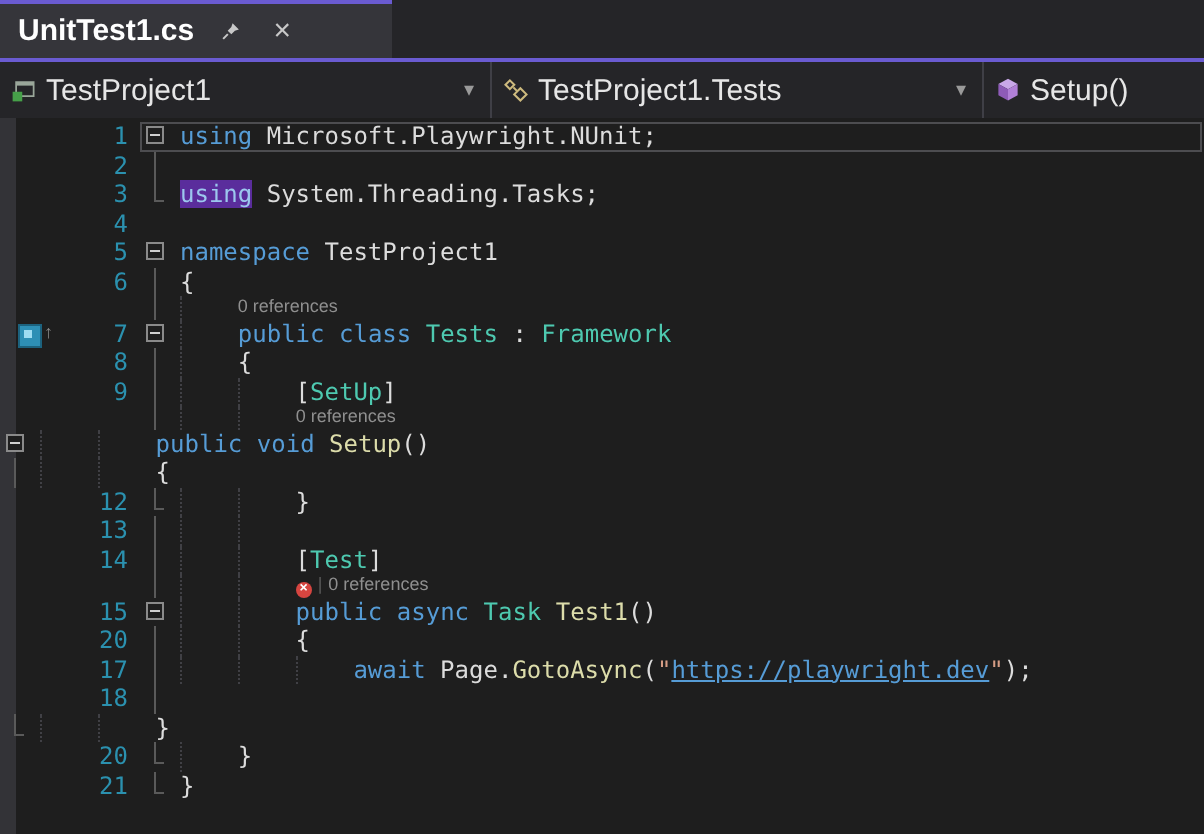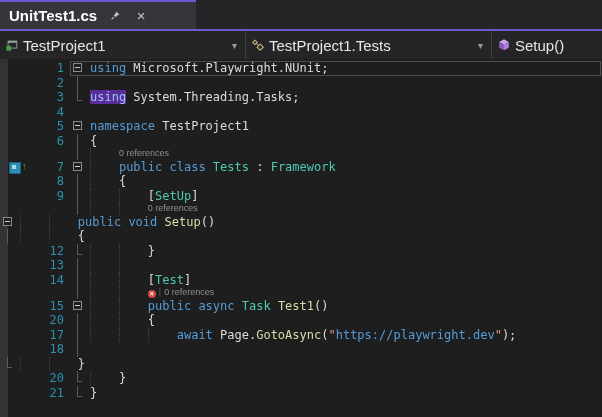--- a/index.html
+++ b/index.html
@@ -46,21 +46,21 @@
   .fline::after{content:"";position:absolute;left:7px;top:0;bottom:0;border-left:1px solid #5a5a5a}
   .fend::after{content:"";position:absolute;left:7px;top:0;height:72%;width:4px;
         border-left:1px solid #5a5a5a;border-bottom:1px solid #5a5a5a}
   .code{flex:1;position:relative;white-space:pre;color:#dcdcdc;padding-left:4px;box-sizing:border-box}
   .guide{position:absolute;top:0;bottom:0;width:0;border-left:1px dotted var(--guide)}
   .tk-kw{color:var(--kw)}
   .tk-kwh{color:#9cc7ee;background:var(--hl)}
   .tk-cls{color:var(--cls)}
   .tk-mtd{color:var(--mtd)}
   .tk-str{color:var(--str)}
-  .tk-lnk{color:var(--kw);}
+  .tk-lnk{color:var(--kw);text-decoration:underline}
   .tk-pl{color:#dcdcdc}
   .caret-line{position:absolute;left:70px;right:1px;top:0;bottom:0;border:1px solid var(--caretline);pointer-events:none}
   .lens .code{font-family:"Liberation Sans",sans-serif;font-size:9px;color:var(--lens);white-space:nowrap}
   .fail{display:inline-block;width:8px;height:8px;border-radius:50%;background:var(--fail);
         color:#fff;font-size:7px;line-height:8px;text-align:center;vertical-align:-1px;font-weight:bold}
   .lens-sep{color:#5a5a5a;margin:0 3px}
   .gicon{position:absolute;left:9px;top:2px;width:10px;height:10px;background:#2e8fb5;border:1px solid #1c627e}
   .gicon i{position:absolute;left:2px;top:2px;width:4px;height:4px;background:#9fdcf2}
   .gicon-arrow{position:absolute;left:22px;top:0;font-size:9px;line-height:12px;color:#8f8f8f;
         font-family:"Liberation Sans",sans-serif}

